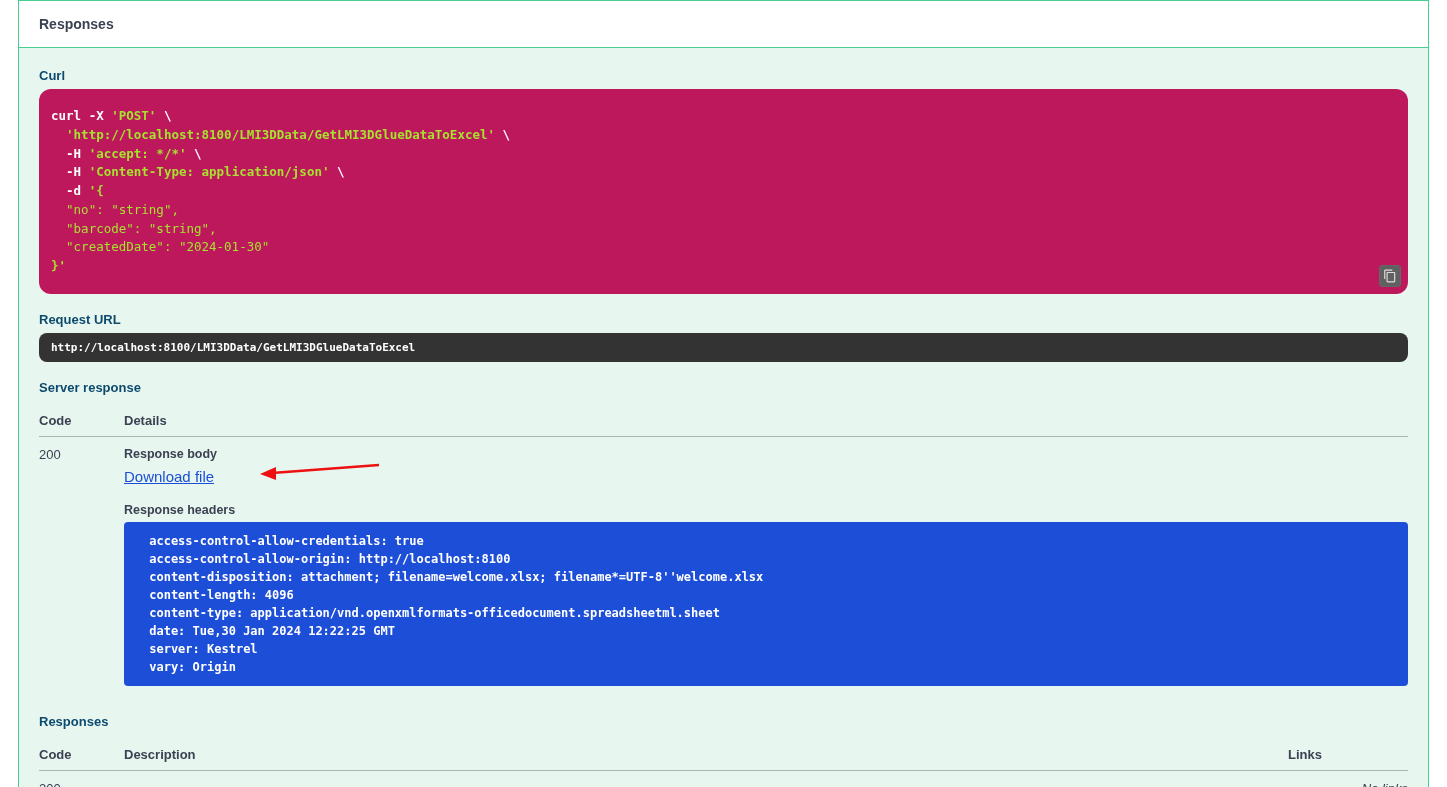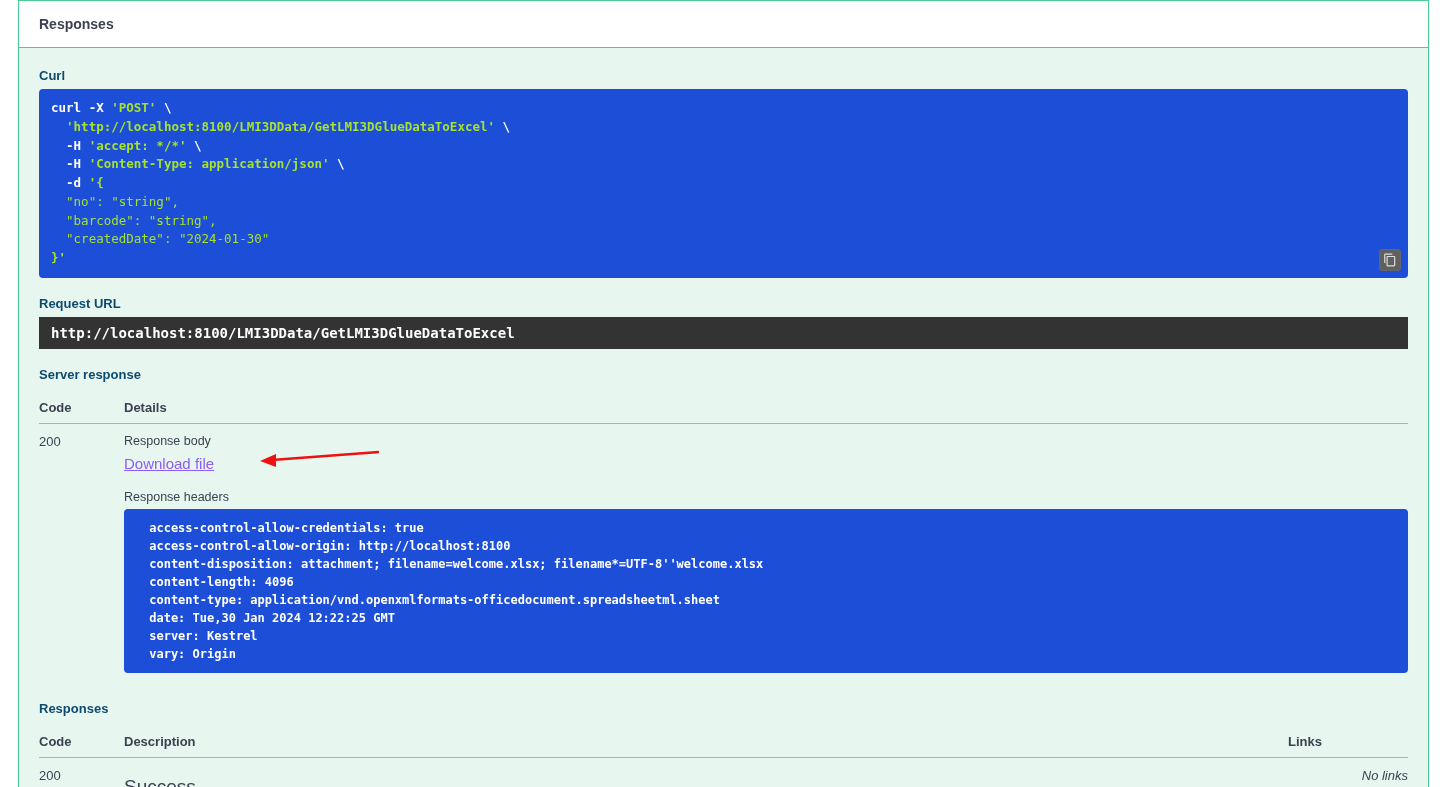--- a/index.html
+++ b/index.html
@@ -28,24 +28,24 @@
   .content-area {
     padding: 20px;
   }
   .section-label {
     font-size: 13px;
     font-weight: bold;
     color: #0c4a6e;
     margin-bottom: 6px;
   }
   .code-block {
-    background: #1d4ed8;
+    background: #be185d;
     color: #ffffff;
-    border-radius: 4px;
-    padding: 10px 12px;
+    border-radius: 12px;
+    padding: 18px 12px;
     font-family: Consolas, monospace;
     font-size: 12.5px;
     line-height: 1.5;
     position: relative;
     white-space: pre;
     overflow-x: auto;
   }
   .code-block .c-white { color: #ffffff; font-weight: bold; }
   .code-block .c-green { color: #a6e22e; font-weight: bold; }
   .code-block .c-str2 { color: #a6e22e; }
@@ -60,24 +60,24 @@
     background: #606060;
     display: flex;
     align-items: center;
     justify-content: center;
     cursor: pointer;
   }
   .copy-btn svg { width: 14px; height: 14px; fill: #ddd; }
   .url-block {
     background: #333333;
     color: #ffffff;
-    border-radius: 0;
+    border-radius: 8px;
     padding: 8px 12px;
     font-family: "SimSun", Consolas, monospace;
-    font-size: 14px;
+    font-size: 11px;
     font-weight: bold;
   }
   .mt { margin-top: 18px; }
 
   .resp-table {
     width: 100%;
     border-collapse: collapse;
     margin-top: 10px;
   }
   .resp-table th {
@@ -89,31 +89,31 @@
     border-bottom: 1px solid rgba(59,65,81,0.2);
   }
   .resp-table td {
     padding: 10px 0;
     vertical-align: top;
     font-size: 13px;
     color: #3b4151;
   }
   .col-code { width: 85px; }
   .download-link {
-    color: #8b5cf6;
+    color: #1d4ed8;
     text-decoration: underline;
     font-size: 15px;
     cursor: pointer;
     display: inline-block;
     margin-top: 2px;
     margin-bottom: 8px;
   }
   .sub-label {
     font-size: 12.5px;
-    font-weight: normal;
+    font-weight: bold;
     color: #3b4151;
     margin-bottom: 5px;
   }
   .headers-block {
     background: #1d4ed8;
     color: #ffffff;
     border-radius: 4px;
     padding: 10px 18px;
     font-family: "SimSun", Consolas, monospace;
     font-size: 12px;

